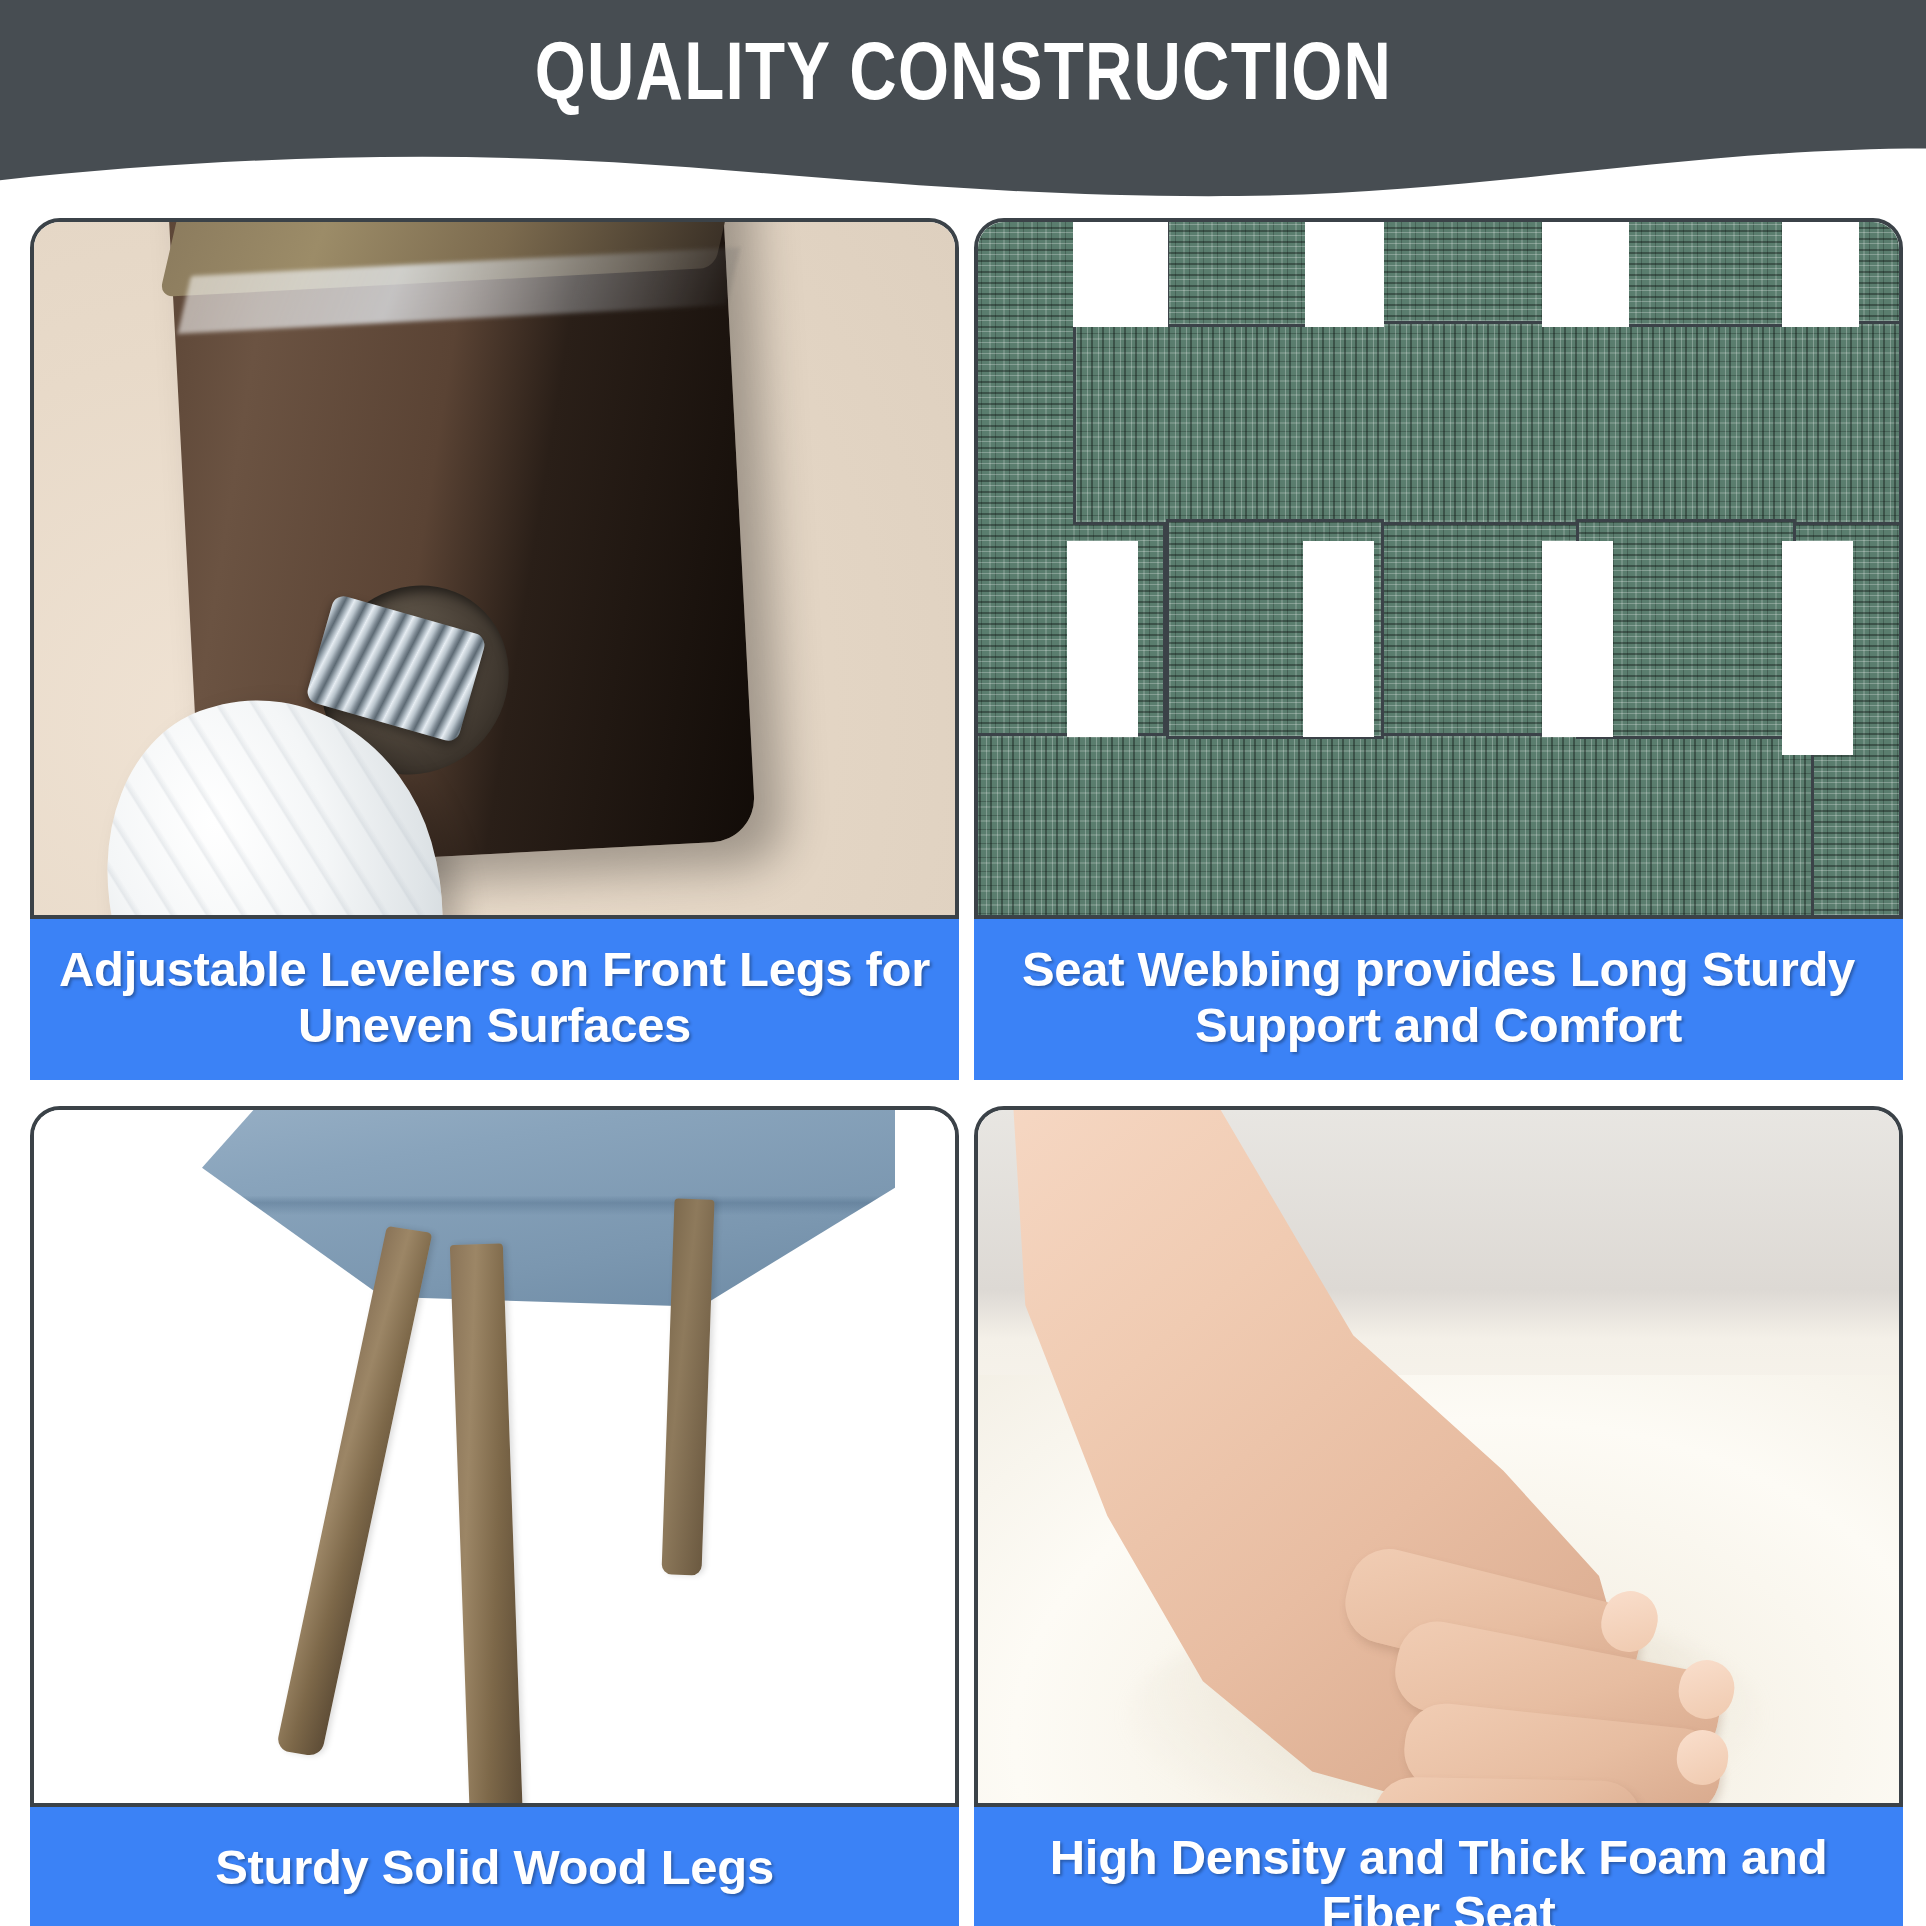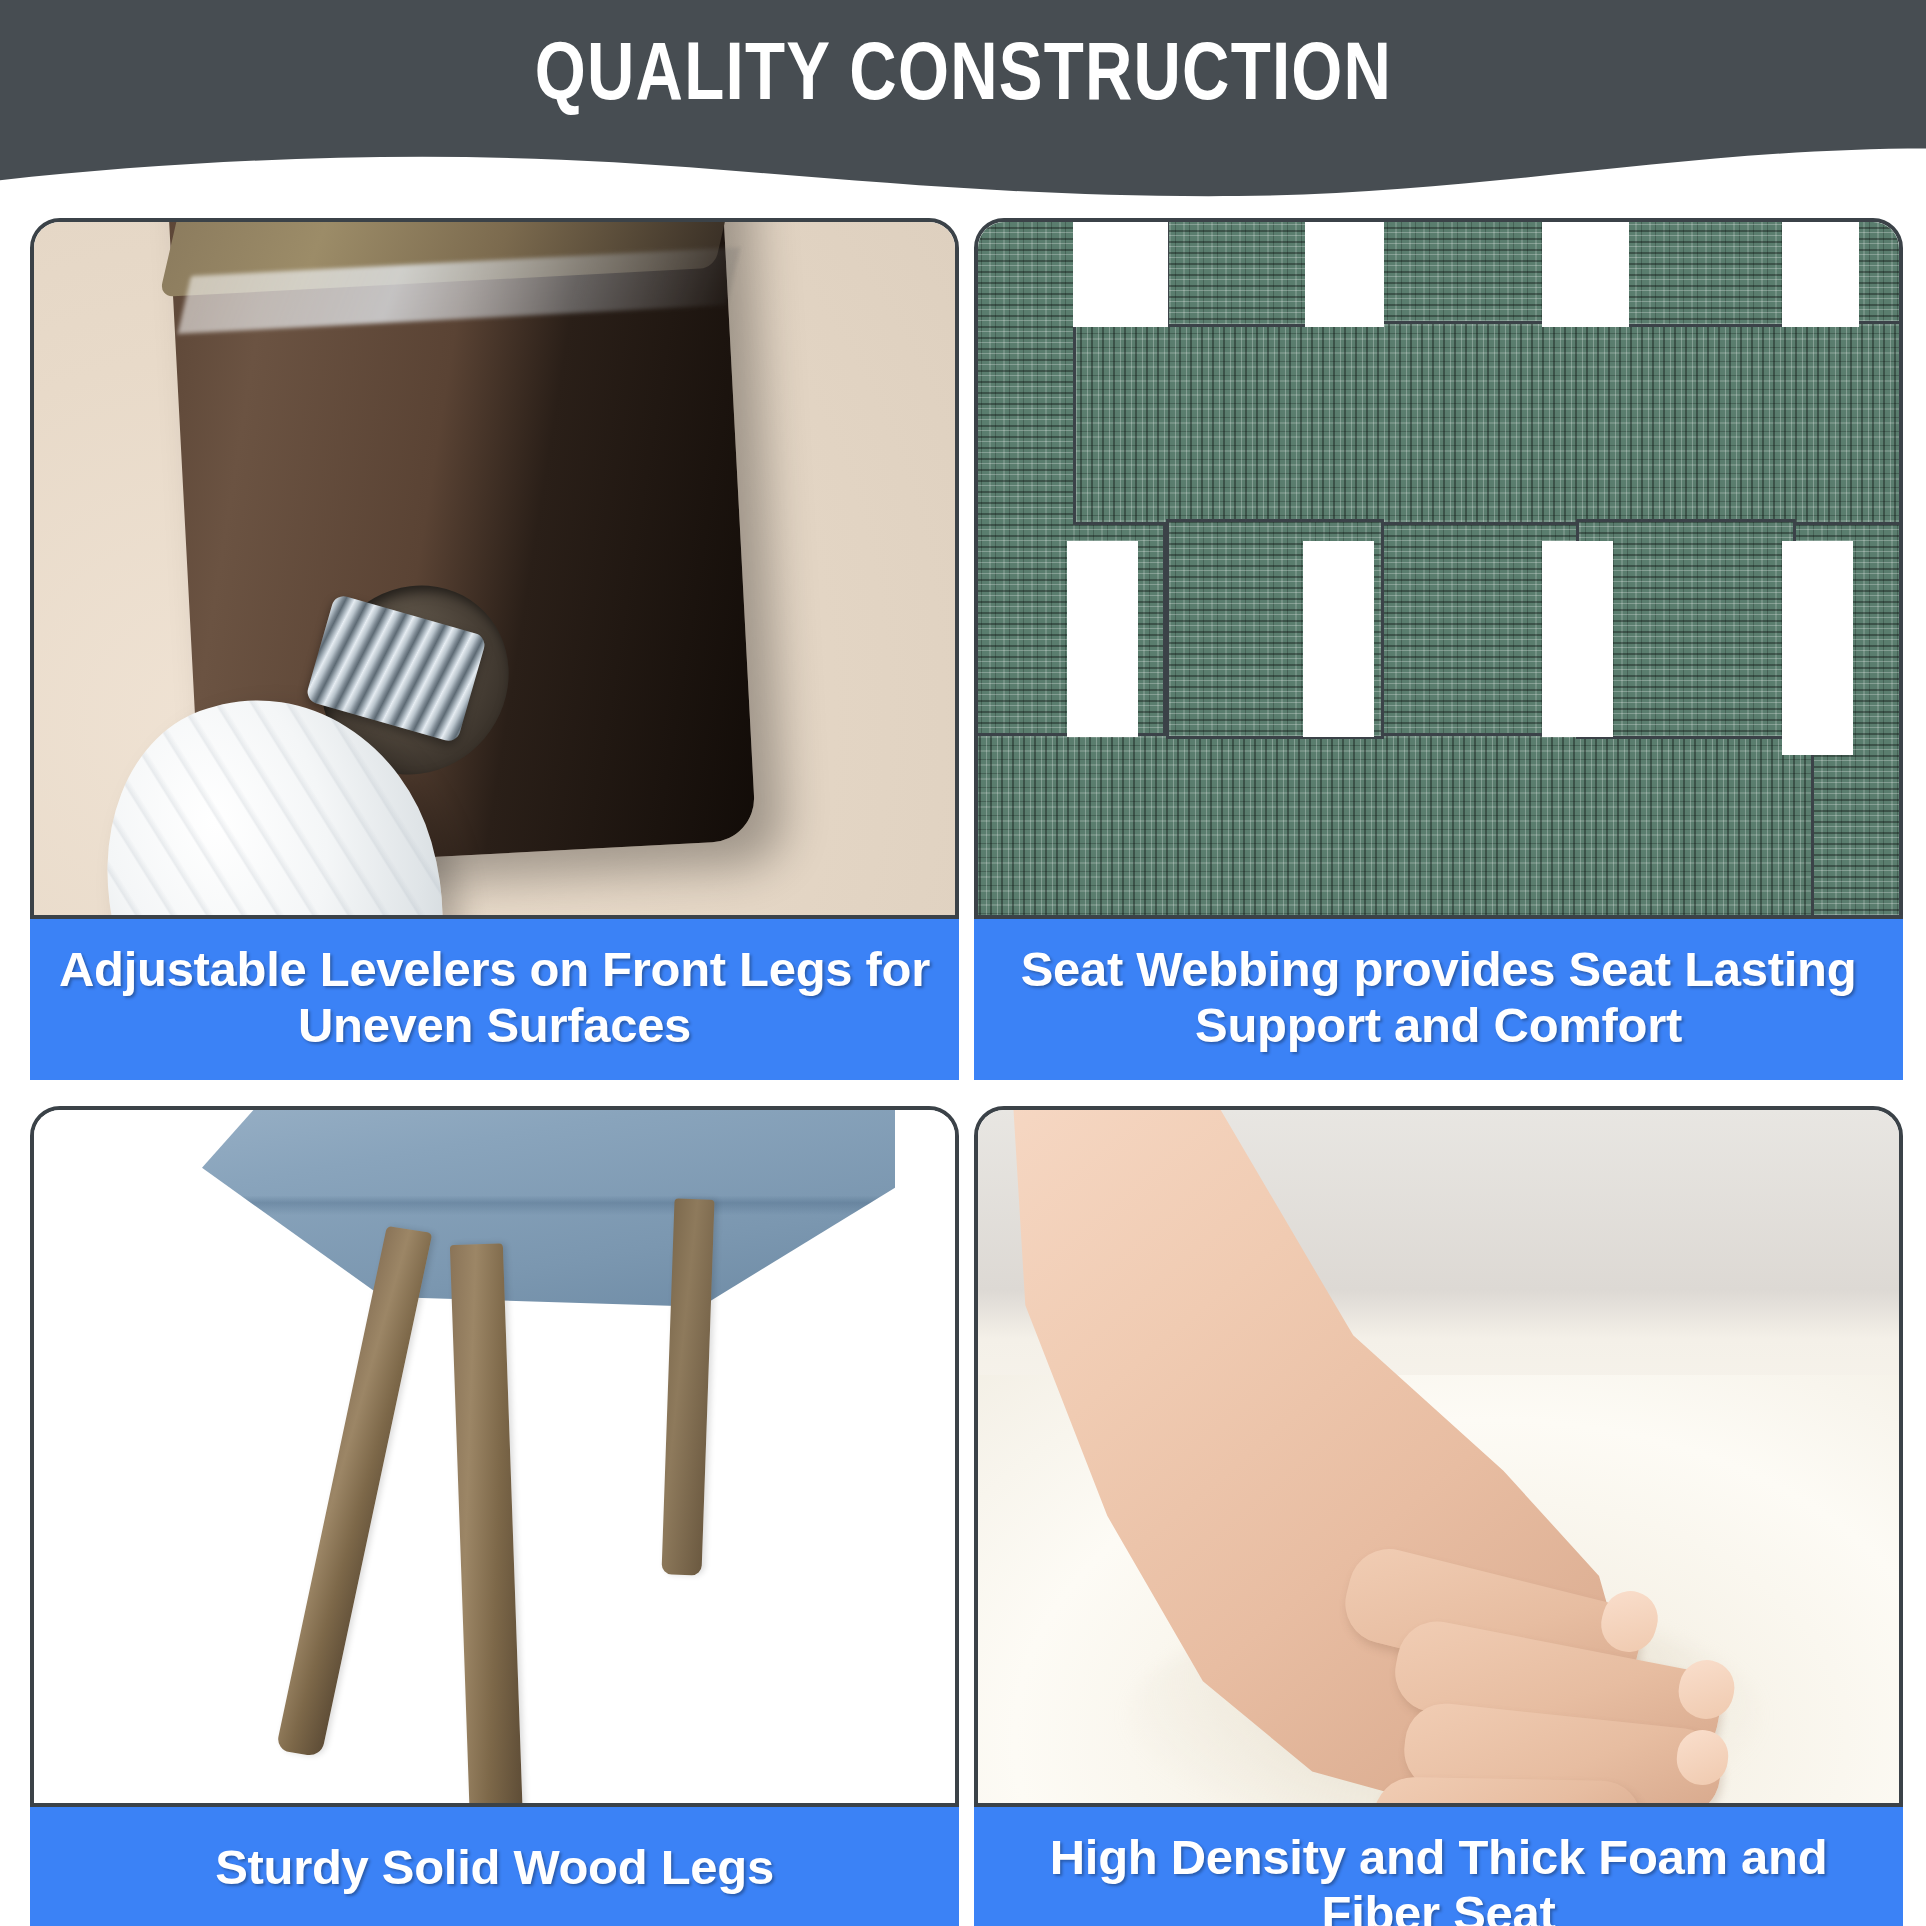--- a/index.html
+++ b/index.html
@@ -283,21 +283,21 @@
             <div style="position:absolute;left:804px;top:-6px;  width:77px;  height:111px; background:#ffffff;"></div>
 
             <div style="position:absolute;left:89px; top:319px; width:71px;  height:196px; background:#ffffff;"></div>
             <div style="position:absolute;left:325px;top:319px; width:71px;  height:196px; background:#ffffff;"></div>
             <div style="position:absolute;left:564px;top:319px; width:71px;  height:196px; background:#ffffff;"></div>
             <div style="position:absolute;left:804px;top:319px; width:71px;  height:214px; background:#ffffff;"></div>
 
           </div>
         </div>
       </div>
-      <div class="caption">Seat Webbing provides Seat Lasting Support and Comfort</div>
+      <div class="caption">Seat Webbing provides Long Sturdy Support and Comfort</div>
     </div>
   </div>
 
   <div class="row">
 
     <div class="cell">
       <div class="panel tl">
         <div class="panel-inner">
           <div class="legs-bg"></div>
           <div class="seat"></div>

